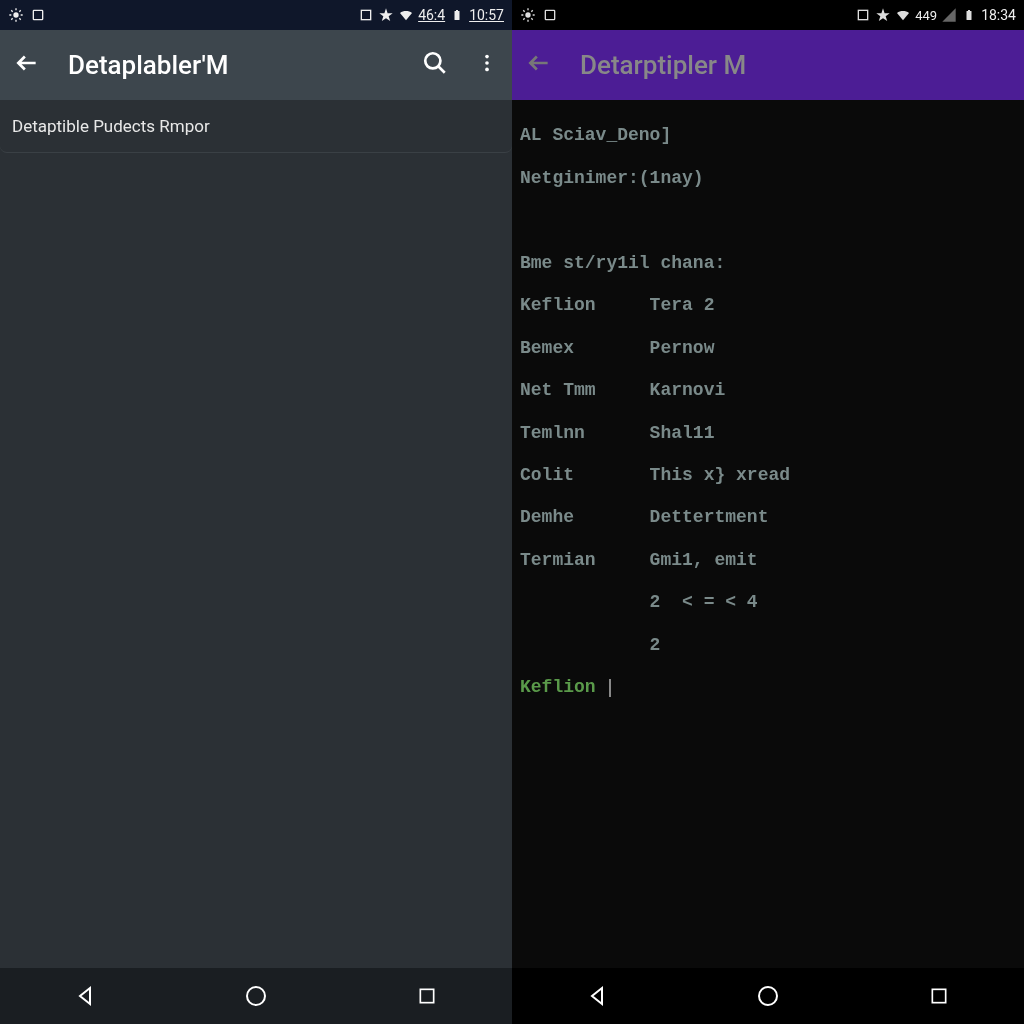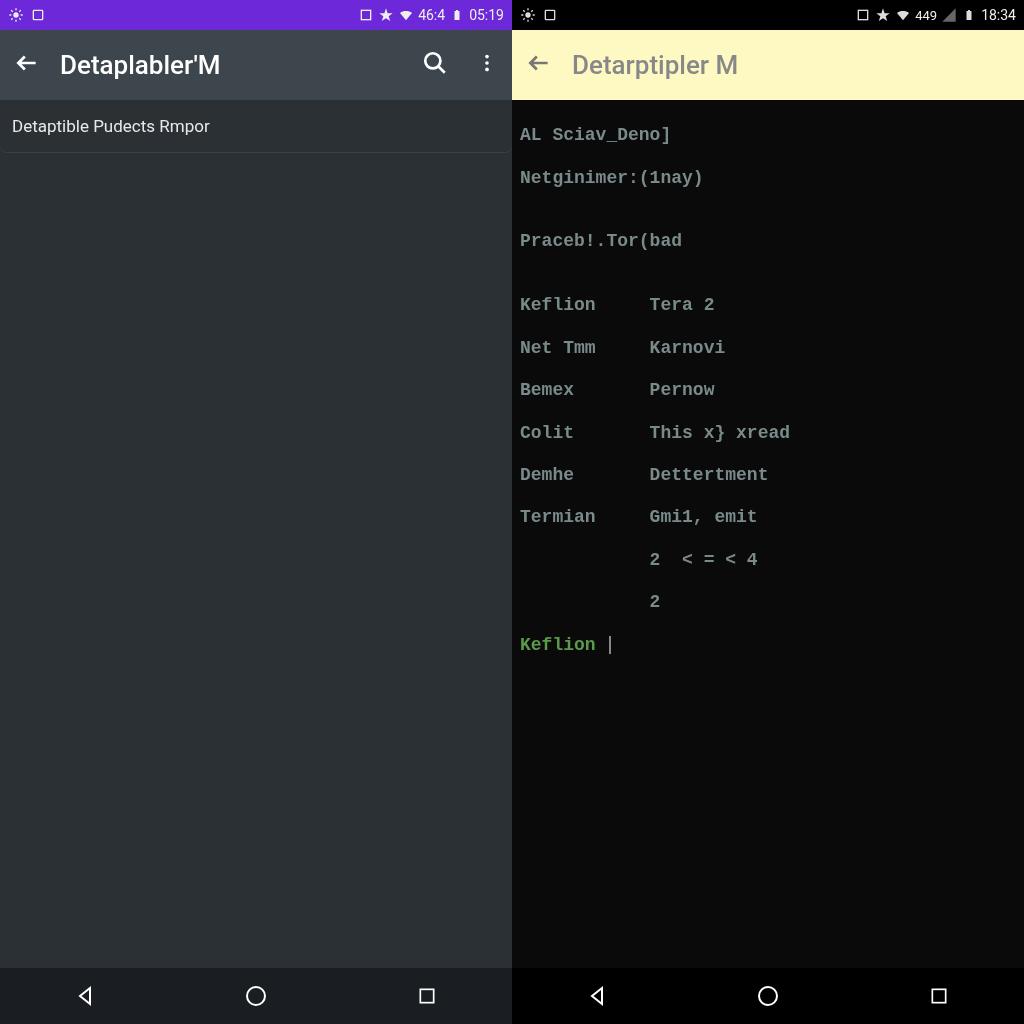--- a/index.html
+++ b/index.html
@@ -31,21 +31,22 @@
     .status-bar {
       height: 30px;
       display: flex;
       align-items: center;
       justify-content: space-between;
       padding: 0 8px;
       color: #eee;
       font-size: 14px;
     }
     .screen-left .status-bar {
-      background: #6d28d9;
+      background: #0f172a;
+      text-decoration: underline;
     }
     .screen-right .status-bar {
       background: #000;
       gap: 48px;
     }
     .status-left, .status-right {
       display: flex;
       align-items: center;
       gap: 6px;
     }
@@ -57,28 +58,28 @@
       height: 16px;
       display: flex;
       align-items: center;
       justify-content: center;
     }
     .app-bar {
       height: 70px;
       display: flex;
       align-items: center;
       padding: 0 14px;
-      gap: 20px;
+      gap: 28px;
     }
     .screen-left .app-bar {
       background: #3d464d;
       color: #fff;
     }
     .screen-right .app-bar {
-      background: #fef9c3;
+      background: #4c1d95;
       color: #888;
     }
     .app-title {
       font-size: 26px;
       font-weight: 500;
       flex: 1;
     }
     .screen-right .app-title {
       color: #888;
     }
@@ -177,21 +178,21 @@
             <path d="M12 20l9-11c-5-4-13-4-18 0l9 11z"></path>
           </svg>
       </span>
       <span>46:4</span>
       <span class="status-icon">
         <svg viewBox="0 0 24 24" width="12" height="18" fill="#eee">
             <rect x="7" y="4" width="10" height="18" rx="1"></rect>
             <rect x="10" y="2" width="4" height="2"></rect>
           </svg>
       </span>
-      <span>05:19</span>
+      <span>10:57</span>
     </div>
   </div>
 
   <div class="app-bar">
     <span>
       <svg viewBox="0 0 24 24" width="26" height="26" fill="none" stroke="#fff" stroke-width="2.5">
           <path d="M20 12H4M10 6l-6 6 6 6"></path>
         </svg>
     </span>
     <span class="app-title">Detaplabler'M</span>
@@ -288,25 +289,26 @@
           <path d="M20 12H4M10 6l-6 6 6 6"></path>
         </svg>
     </span>
     <span class="app-title">Detarptipler M</span>
   </div>
 
   <div class="content terminal-content">
 <span class="term-line">AL Sciav_Deno]</span>
 <span class="term-line">Netginimer:(1nay)</span>
 <span class="term-line"></span>
-<span class="term-line">Praceb!.Tor(bad</span>
 <span class="term-line"></span>
+<span class="term-line">Bme st/ry1il chana:</span>
 <span class="term-line">Keflion     Tera 2</span>
+<span class="term-line">Bemex       Pernow</span>
 <span class="term-line">Net Tmm     Karnovi</span>
-<span class="term-line">Bemex       Pernow</span>
+<span class="term-line">Temlnn      Shal11</span>
 <span class="term-line">Colit       This x} xread</span>
 <span class="term-line">Demhe       Dettertment</span>
 <span class="term-line">Termian     Gmi1, emit</span>
 <span class="term-line">            2  &lt; = &lt; 4</span>
 <span class="term-line">            2</span>
 <span class="term-line"><span class="term-green">Keflion </span><span class="term-cursor"></span></span>
   </div>
 
   <div class="nav-bar">
     <span class="nav-btn">

